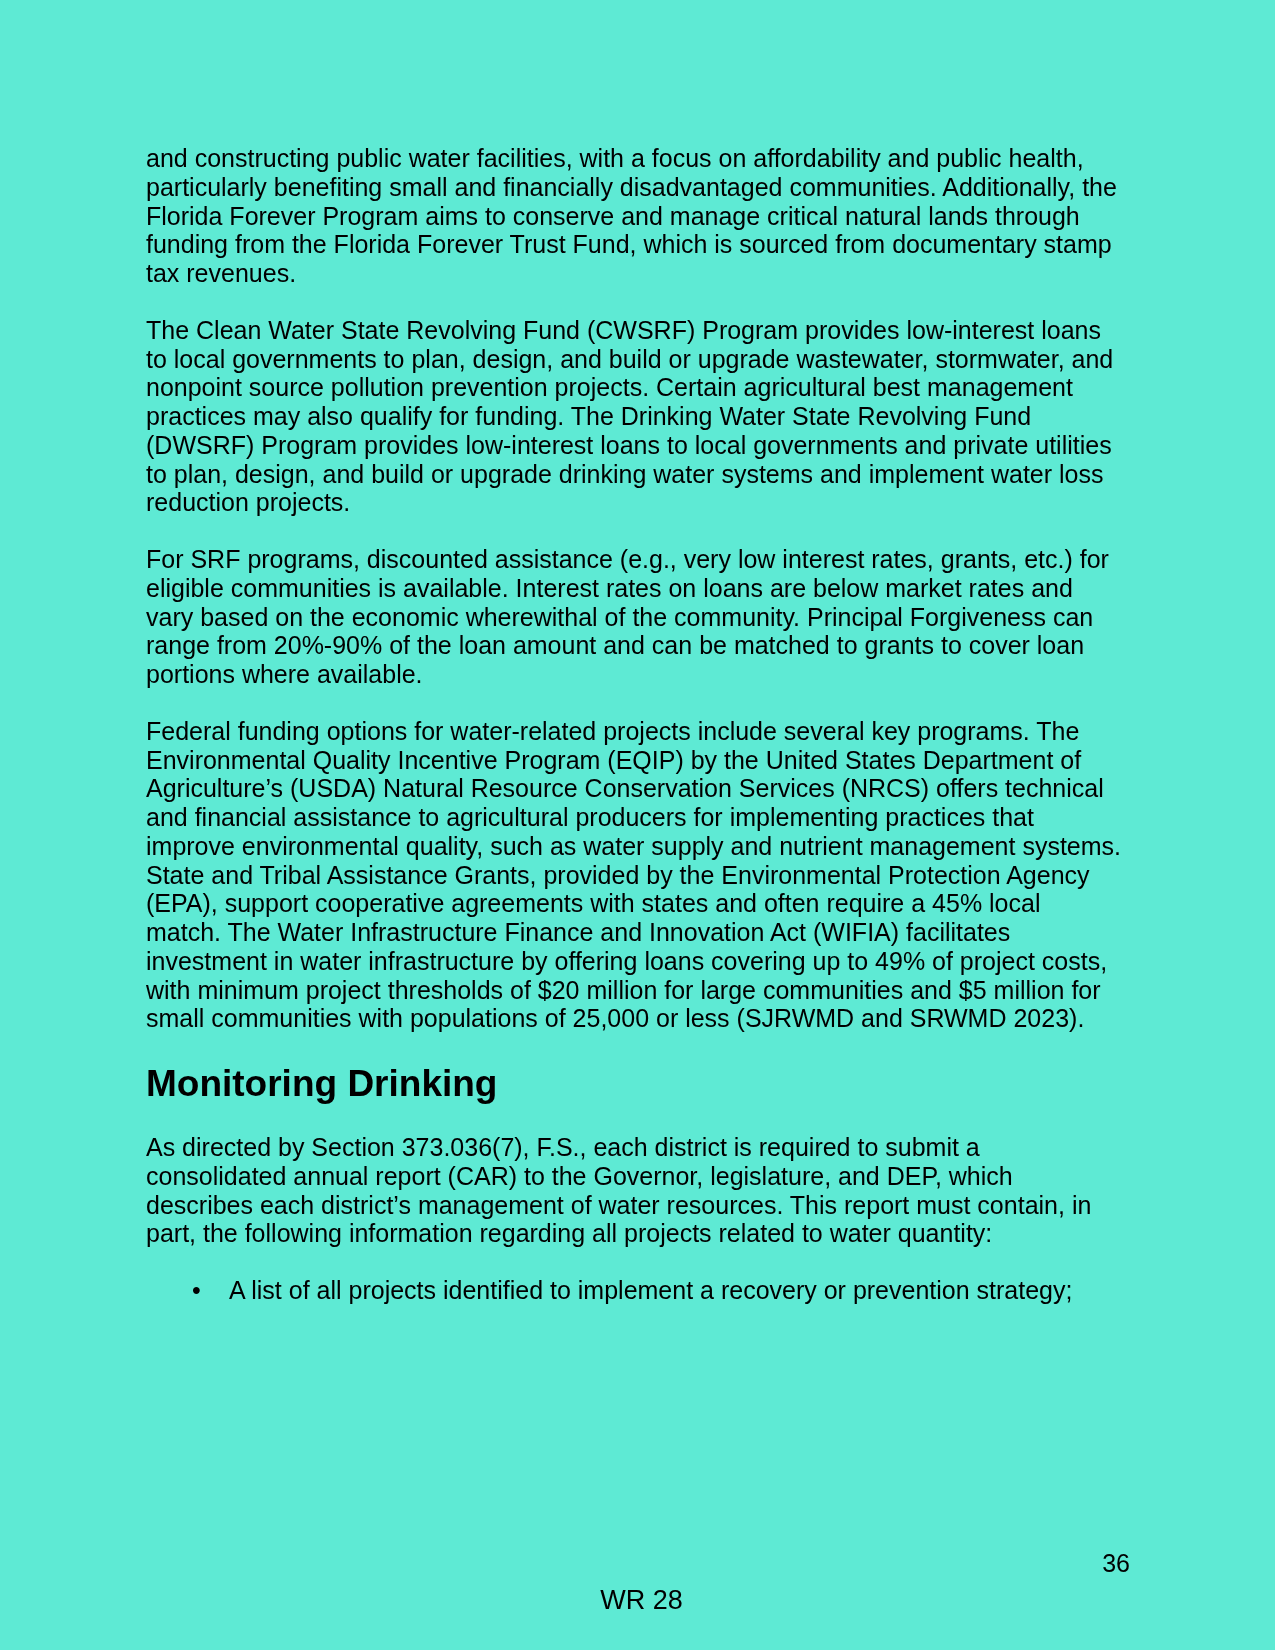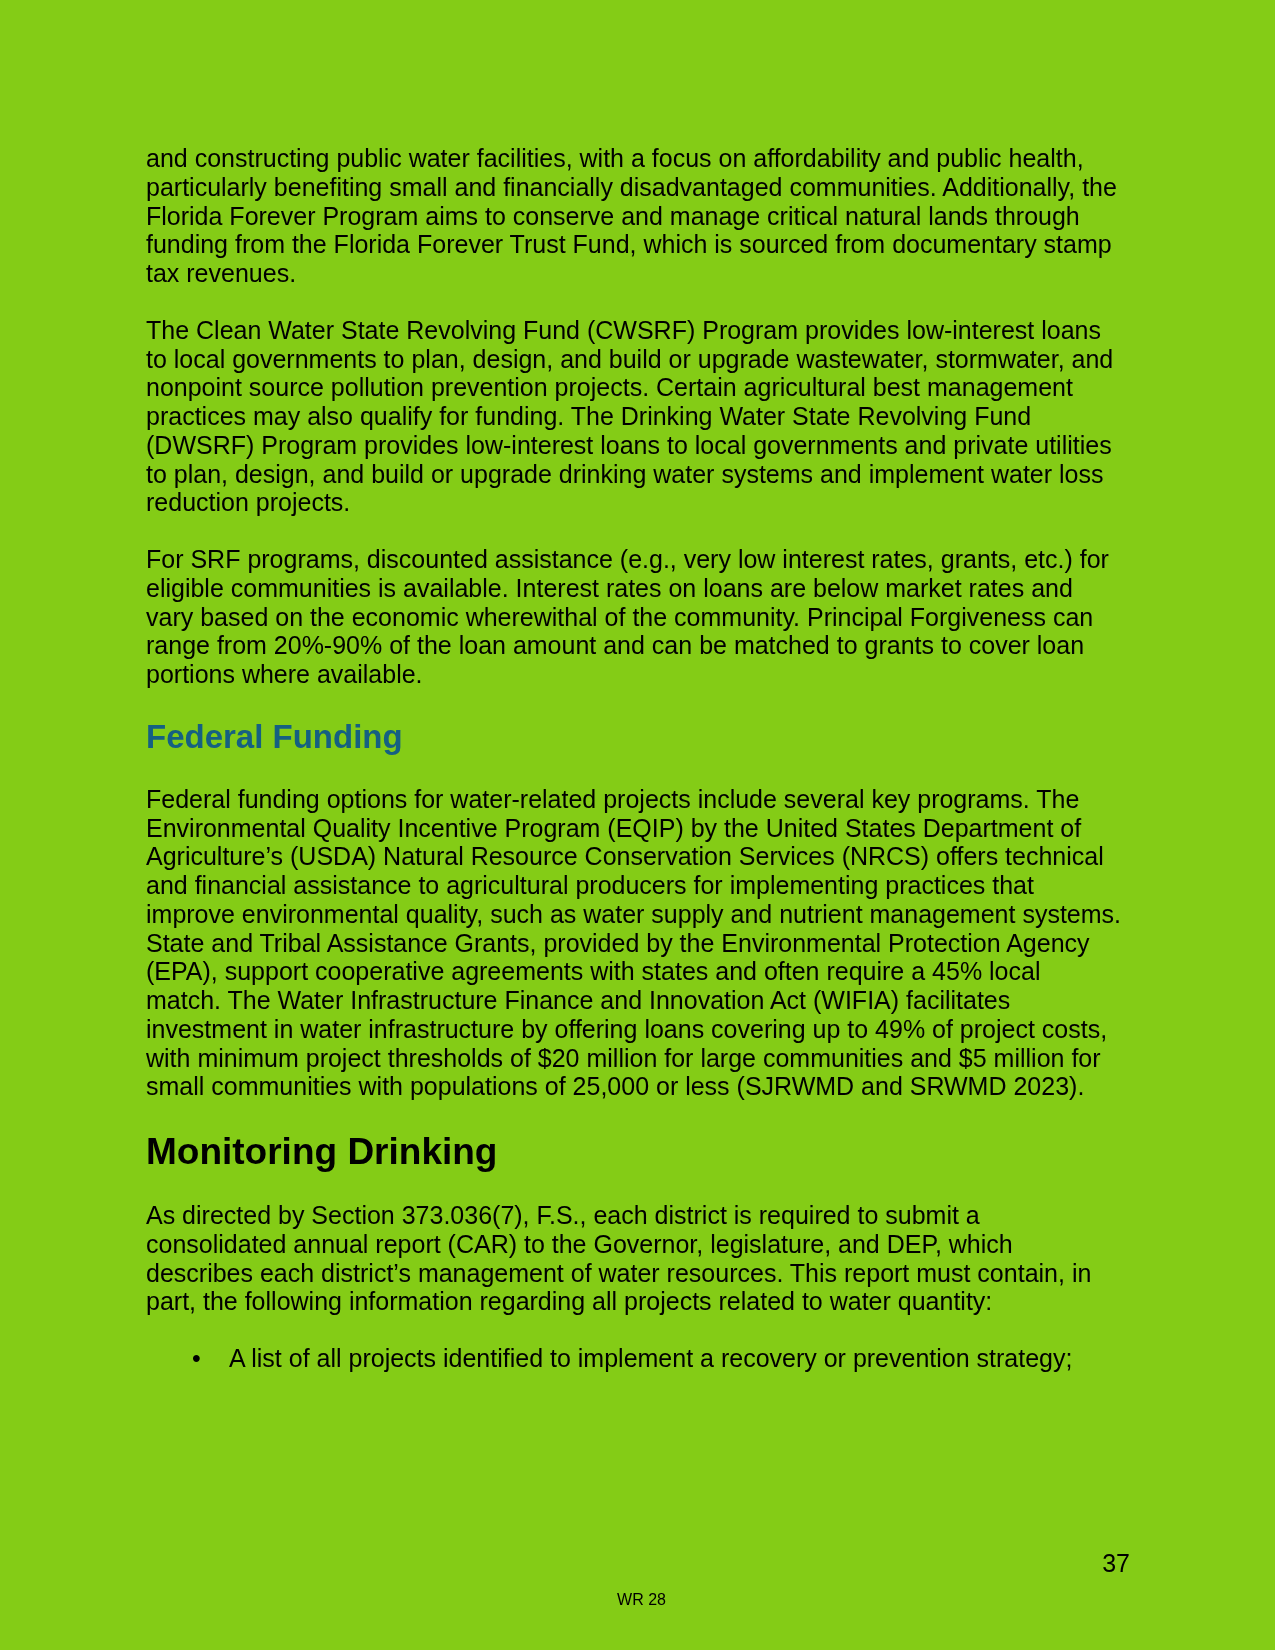--- a/index.html
+++ b/index.html
@@ -6,21 +6,21 @@
   html, body { margin: 0; padding: 0; }
   body {
     background: #ffffff;
     width: 1275px;
     font-family: "Liberation Sans", sans-serif;
   }
   .page {
     position: relative;
     width: 1275px;
     height: 1650px;
-    background: #84cc16;
+    background: #5eead4;
     color: #000000;
     overflow: hidden;
   }
   .content {
     position: absolute;
     left: 146px;
     top: 144px;
     width: 975px;
   }
   .body-para {
@@ -66,52 +66,51 @@
     font-size: 25px;
     line-height: 28.75px;
     color: #000000;
   }
   .footer-code {
     position: absolute;
     top: 1586px;
     left: 0;
     width: 100%;
     text-align: center;
-    font-size: 16px;
+    font-size: 27px;
     line-height: 28.75px;
     color: #000000;
     padding-left: 8px;
   }
 </style>
 </head>
 <body>
 
 <div class="page">
   <main class="content">
 
     <p class="body-para">and constructing public water facilities, with a focus on affordability and public health, particularly benefiting small and financially disadvantaged communities. Additionally, the Florida Forever Program aims to conserve and manage critical natural lands through funding from the Florida Forever Trust Fund, which is sourced from documentary stamp tax revenues.</p>
 
     <p class="body-para">The Clean Water State Revolving Fund (CWSRF) Program provides low-interest loans to local governments to plan, design, and build or upgrade wastewater, stormwater, and nonpoint source pollution prevention projects. Certain agricultural best management practices may also qualify for funding. The Drinking Water State Revolving Fund (DWSRF) Program provides low-interest loans to local governments and private utilities to plan, design, and build or upgrade drinking water systems and implement water loss reduction projects.</p>
 
     <p class="body-para">For SRF programs, discounted assistance (e.g., very low interest rates, grants, etc.) for eligible communities is available. Interest rates on loans are below market rates and vary based on the economic wherewithal of the community. Principal Forgiveness can range from 20%-90% of the loan amount and can be matched to grants to cover loan portions where available.</p>
 
-    <h2 class="doc-h2">Federal Funding</h2>
 
     <p class="body-para">Federal funding options for water-related projects include several key programs. The Environmental Quality Incentive Program (EQIP) by the United States Department of Agriculture’s (USDA) Natural Resource Conservation Services (NRCS) offers technical and financial assistance to agricultural producers for implementing practices that improve environmental quality, such as water supply and nutrient management systems. State and Tribal Assistance Grants, provided by the Environmental Protection Agency (EPA), support cooperative agreements with states and often require a 45% local match. The Water Infrastructure Finance and Innovation Act (WIFIA) facilitates investment in water infrastructure by offering loans covering up to 49% of project costs, with minimum project thresholds of $20 million for large communities and $5 million for small communities with populations of 25,000 or less (SJRWMD and SRWMD 2023).</p>
 
     <h1 class="doc-h1">Monitoring Drinking</h1>
 
 
     <p class="body-para">As directed by Section 373.036(7), F.S., each district is required to submit a consolidated annual report (CAR) to the Governor, legislature, and DEP, which describes each district’s management of water resources. This report must contain, in part, the following information regarding all projects related to water quantity:</p>
 
     <ul class="bullet-list">
       <li class="bullet-item">
         <span class="bullet-marker">•</span>
         <span class="bullet-text">A list of all projects identified to implement a recovery or prevention strategy;</span>
       </li>
     </ul>
 
   </main>
 
-  <div class="page-number">37</div>
+  <div class="page-number">36</div>
 
   <div class="footer-code">WR 28</div>
 </div>
 
 </body></html>

